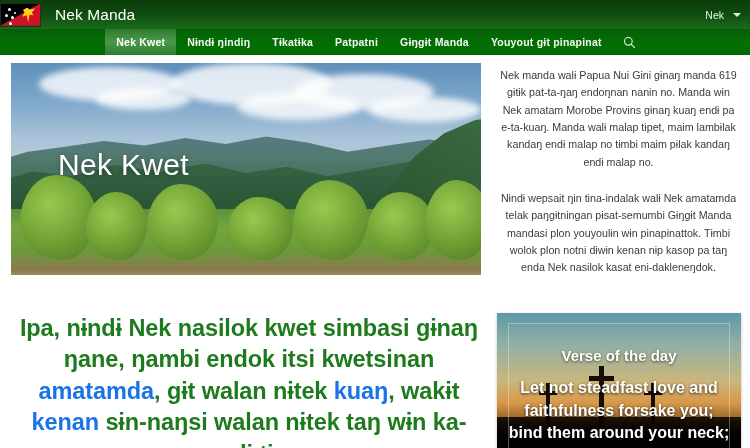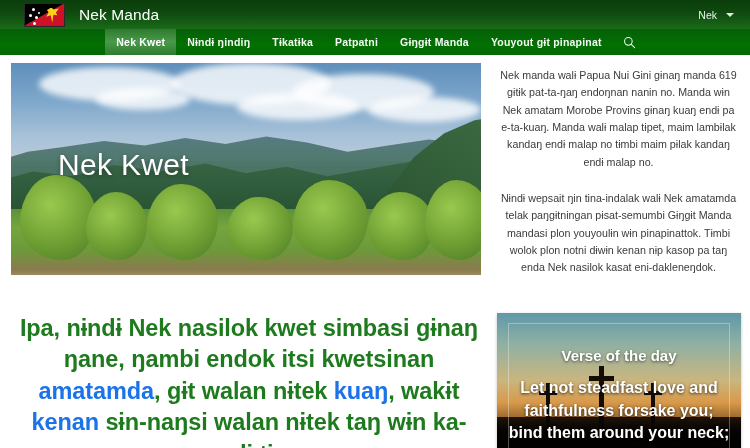--- a/index.html
+++ b/index.html
@@ -10,21 +10,21 @@
     font-family: "Liberation Sans", sans-serif;
   }
 
   
   .topbar {
     position: relative;
     height: 29px;
     background: linear-gradient(to bottom, #0b3d0b 0%, #0f4a0f 45%, #1a6b1a 100%);
     display: flex;
     align-items: center;
-    padding-left: 24px;
+    padding-left: 0;
   }
   .flag {
     width: 41px; height: 24px;
     position: relative;
     overflow: hidden;
     flex: 0 0 auto;
     border: 1px solid #2a2a2a;
   }
   .flag .tri-black {
     position: absolute; inset: 0;
@@ -52,21 +52,21 @@
   .brand {
     color: #ffffff;
     font-size: 15.5px;
     font-weight: 400;
     margin-left: 14px;
     letter-spacing: 0.1px;
     white-space: nowrap;
   }
   .lang-select {
     position: absolute;
-    right: 16px;
+    right: 9px;
     top: 50%;
     transform: translateY(-50%);
     display: flex;
     align-items: center;
     gap: 9px;
     color: #e8f3e8;
     font-size: 10.5px;
     cursor: pointer;
   }
   .caret {

